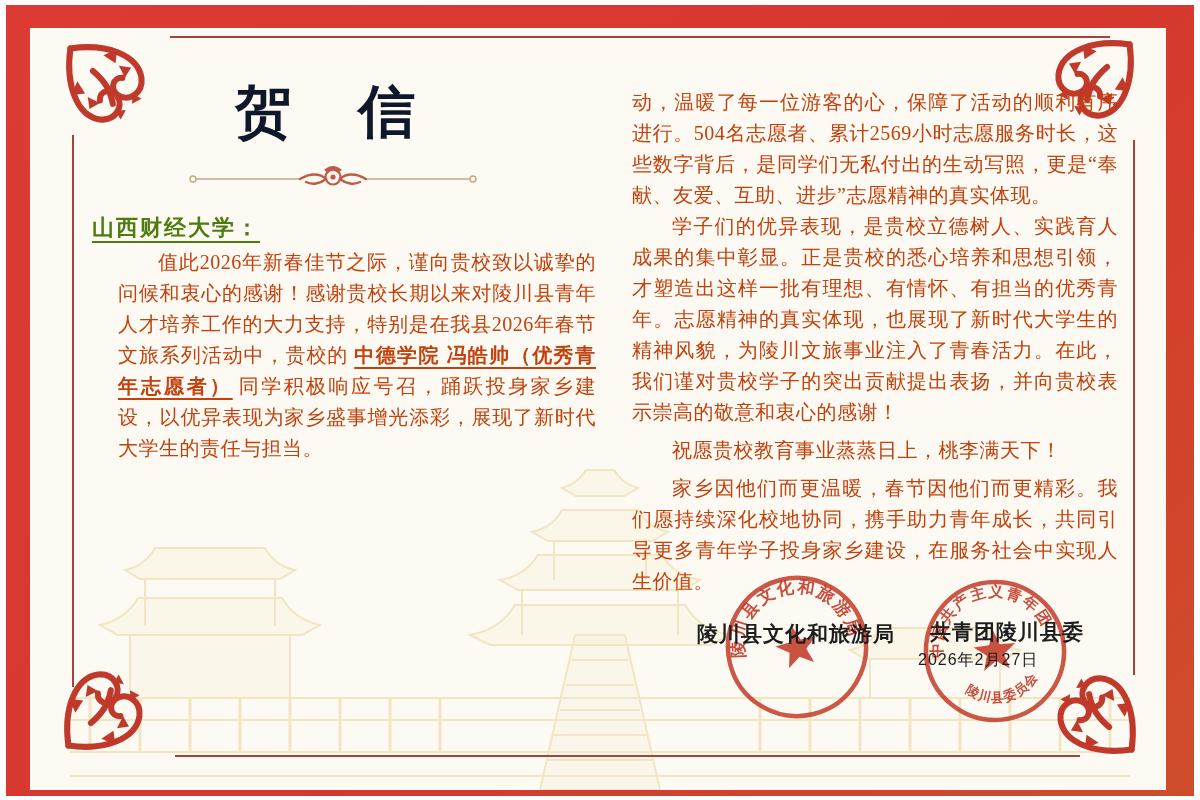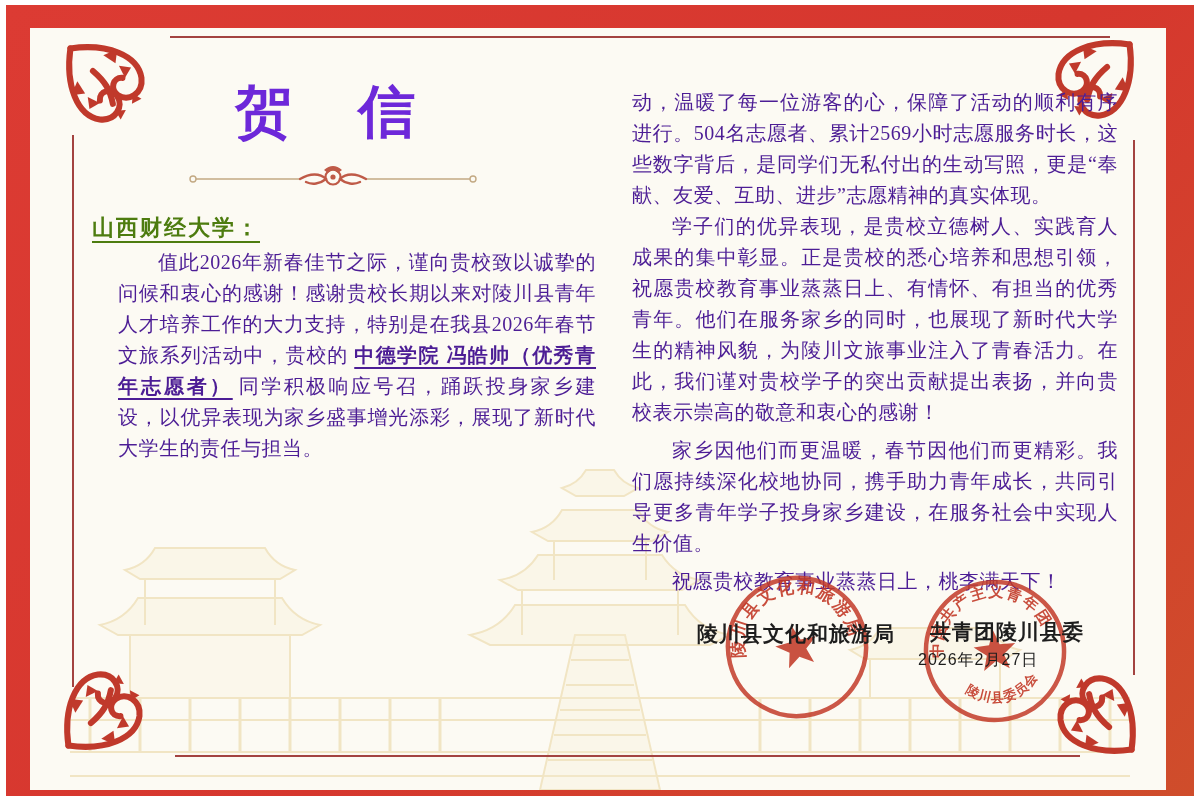--- a/index.html
+++ b/index.html
@@ -24,33 +24,33 @@
   .bline.right{left:1133px;top:140px;width:2px;height:535px;}
   .corner{position:absolute;width:104px;height:104px;}
   .corner.tl{left:60px;top:38px;}
   .corner.tr{left:1036px;top:34px;transform:scaleX(-1);}
   .corner.bl{left:58px;top:652px;transform:scaleY(-1);}
   .corner.br{left:1038px;top:656px;transform:scale(-1,-1);}
   .watermark{position:absolute;left:70px;top:420px;width:1060px;height:370px;opacity:.55;pointer-events:none;}
 
   .title{
     position:absolute;left:85px;top:74px;width:480px;
-    text-align:center;font-size:57px;font-weight:900;color:#6d28d9;
+    text-align:center;font-size:57px;font-weight:900;color:#0f172a;
     letter-spacing:26px;text-indent:26px;
     font-family:"Liberation Serif","DejaVu Serif",serif;
   }
   .divider{position:absolute;left:188px;top:164px;width:290px;height:28px;}
 
   .salutation{
     position:absolute;left:92px;top:213px;
     font-size:22px;font-weight:700;color:#4d7c0f;
     text-decoration:underline;text-underline-offset:6px;
     letter-spacing:2px;padding-right:14px;
   }
-  .col{position:absolute;font-size:20px;line-height:31px;color:#4c1d95;
+  .col{position:absolute;font-size:20px;line-height:31px;color:#c2410c;
     text-align:justify;letter-spacing:.5px;}
   .col p{margin:0;text-indent:2em;}
   .col p.noindent{text-indent:0;}
   .col p.gap{margin-top:7px;}
   .col-left{left:85px;top:247px;width:478px;margin-left:33px;}
   .col-right{left:632px;top:87px;width:486px;}
   .uline{
     font-weight:700;text-decoration:underline;text-underline-offset:5px;
     padding:0 6px;letter-spacing:1px;
   }
@@ -206,23 +206,23 @@
 </svg>
 
 <div class="salutation">山西财经大学：</div>
 
 <div class="col col-left">
   <p><span>值此2026年新春佳节之际，谨向贵校致以诚挚的问候和衷心的感谢！感谢贵校长期以来对陵川县青年人才培养工作的大力支持，特别是在我县2026年春节文旅系列活动中，贵校的</span><span class="uline">中德学院 冯皓帅（优秀青年志愿者）</span><span>同学积极响应号召，踊跃投身家乡建设，以优异表现为家乡盛事增光添彩，展现了新时代大学生的责任与担当。</span></p>
 </div>
 
 <div class="col col-right">
   <p class="noindent">动，温暖了每一位游客的心，保障了活动的顺利有序进行。504名志愿者、累计2569小时志愿服务时长，这些数字背后，是同学们无私付出的生动写照，更是“奉献、友爱、互助、进步”志愿精神的真实体现。</p>
-  <p>学子们的优异表现，是贵校立德树人、实践育人成果的集中彰显。正是贵校的悉心培养和思想引领，祝愿贵校教育事业蒸蒸日上、有情怀、有担当的优秀青年。他们在服务家乡的同时，也展现了新时代大学生的精神风貌，为陵川文旅事业注入了青春活力。在此，我们谨对贵校学子的突出贡献提出表扬，并向贵校表示崇高的敬意和衷心的感谢！</p>
+  <p>学子们的优异表现，是贵校立德树人、实践育人成果的集中彰显。正是贵校的悉心培养和思想引领，才塑造出这样一批有理想、有情怀、有担当的优秀青年。志愿精神的真实体现，也展现了新时代大学生的精神风貌，为陵川文旅事业注入了青春活力。在此，我们谨对贵校学子的突出贡献提出表扬，并向贵校表示崇高的敬意和衷心的感谢！</p>
+  <p class="gap">祝愿贵校教育事业蒸蒸日上，桃李满天下！</p>
   <p class="gap">家乡因他们而更温暖，春节因他们而更精彩。我们愿持续深化校地协同，携手助力青年成长，共同引导更多青年学子投身家乡建设，在服务社会中实现人生价值。</p>
-  <p class="gap">祝愿贵校教育事业蒸蒸日上，桃李满天下！</p>
 </div>
 
 <div class="sig org1">陵川县文化和旅游局</div>
 <div class="sig org2">共青团陵川县委</div>
 <div class="sig date">2026年2月27日</div>
 
 <svg class="seal s1" width="150" height="150" viewBox="0 0 150 150" xmlns="http://www.w3.org/2000/svg">
   <defs>
       <path id="arc1" d="M 24 88 A 53 53 0 1 1 126 88" fill="none"></path>
     </defs>

